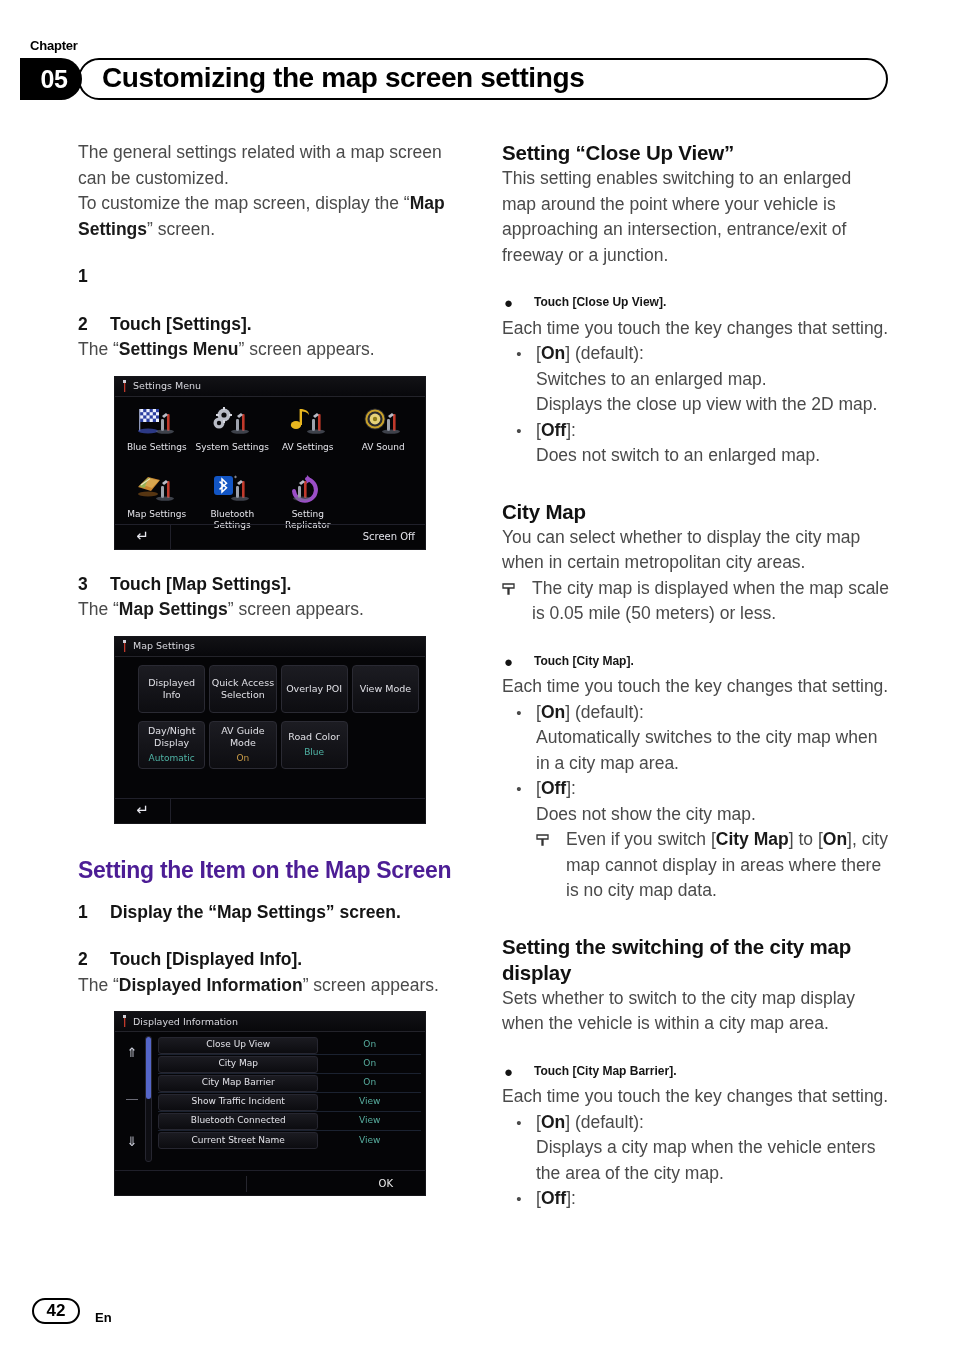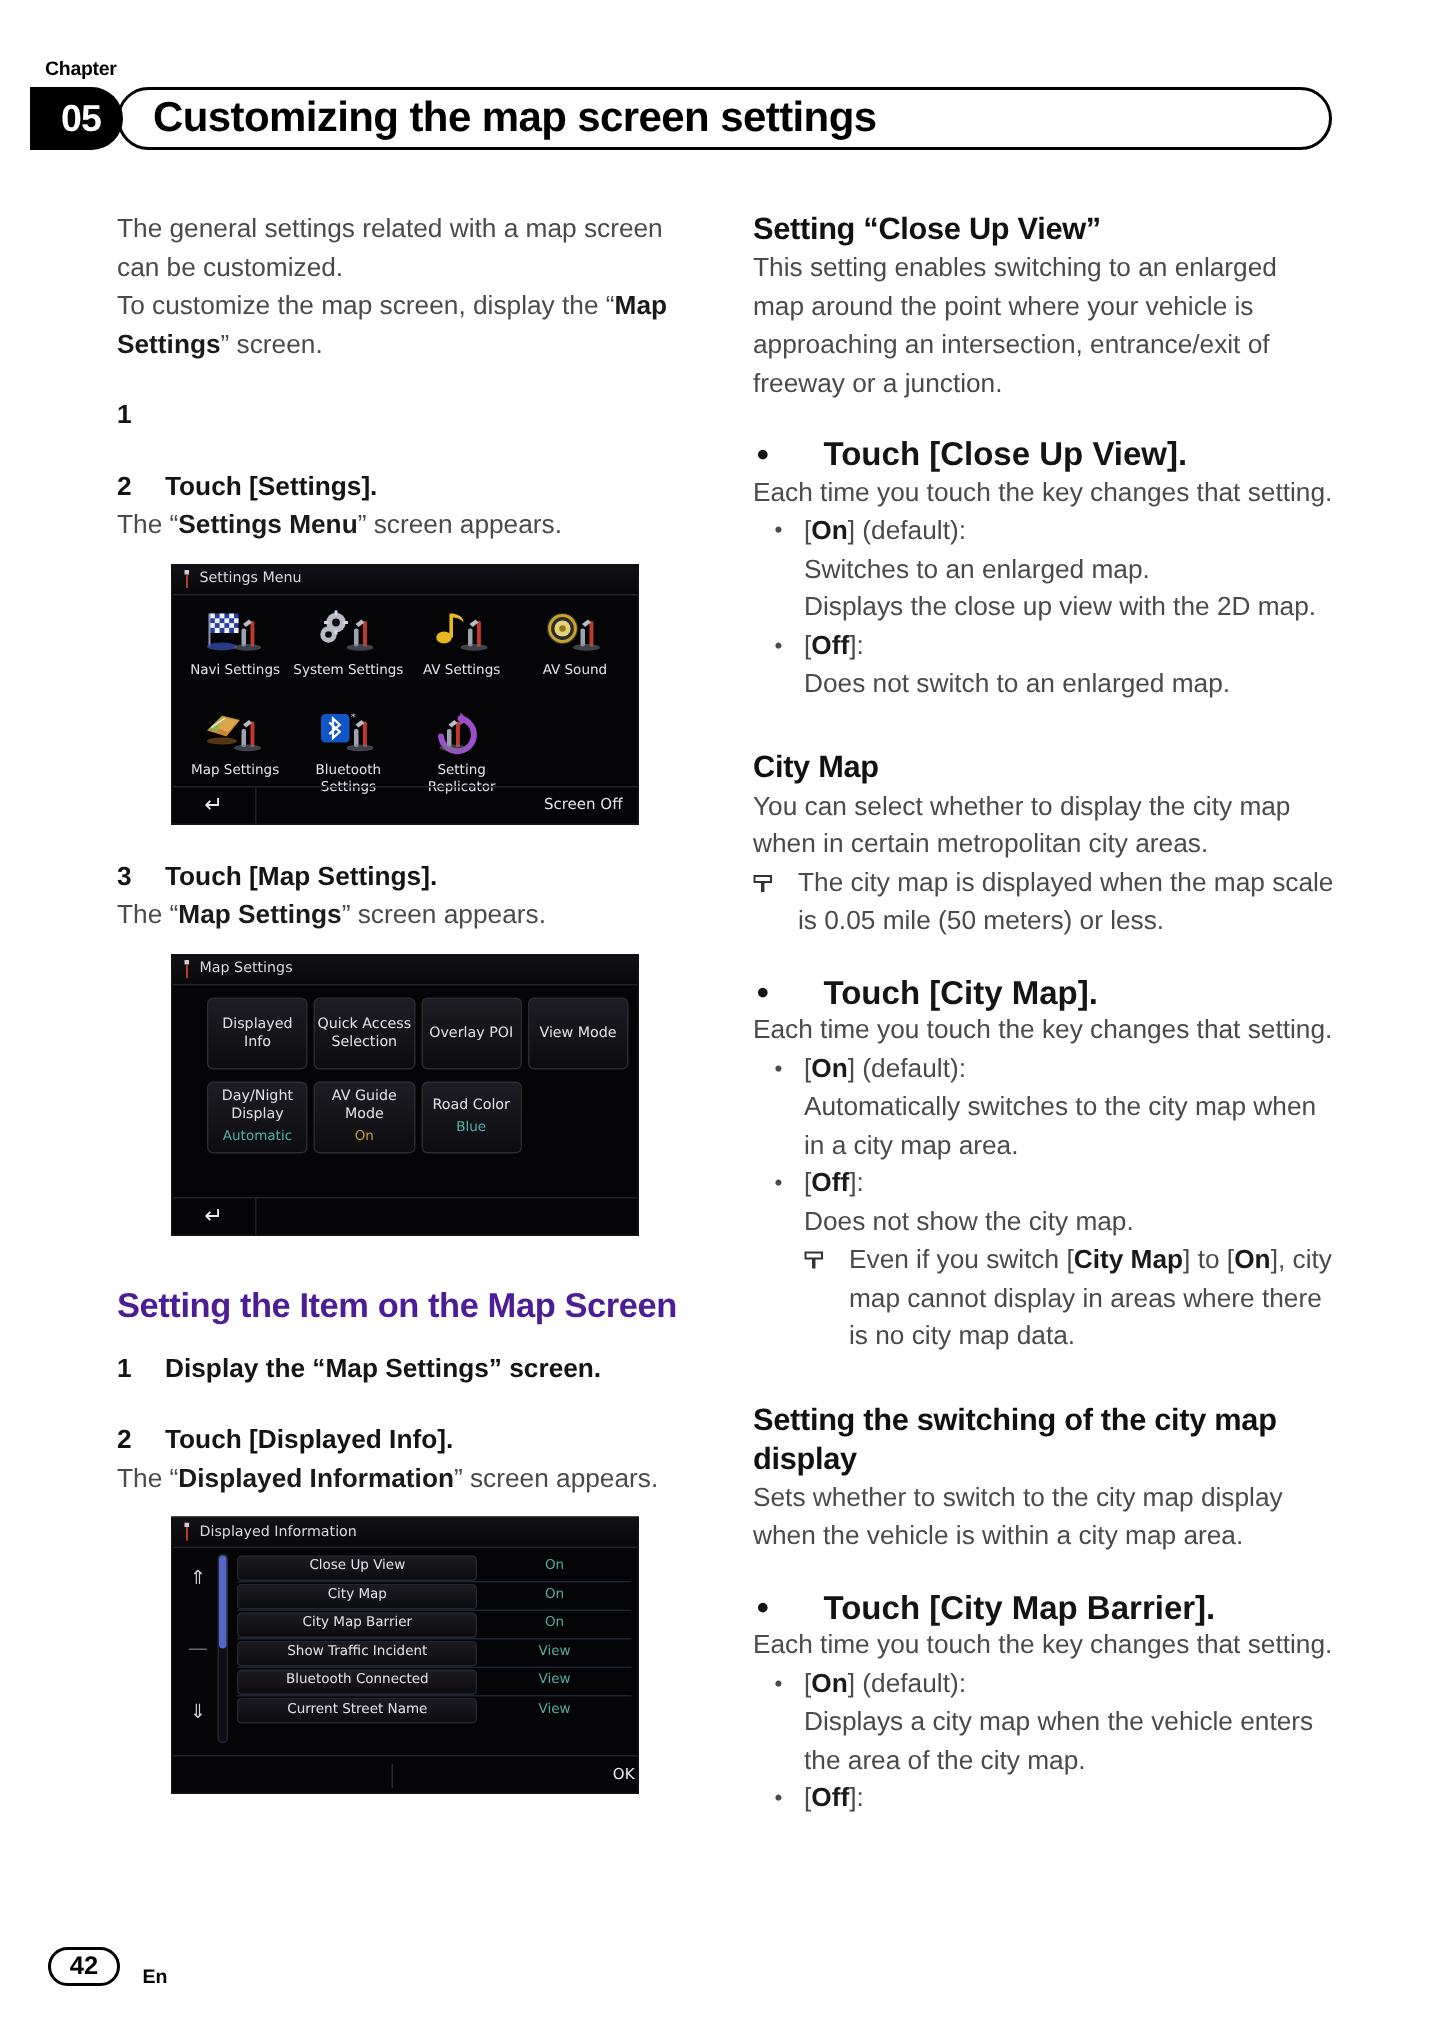--- a/index.html
+++ b/index.html
@@ -61,21 +61,21 @@
     width:32px; flex:0 0 32px; font-weight:bold; color:#141414; font-size:17.5px;
   }
   .step-text { font-weight:bold; color:#141414; font-size:17.5px; }
 
   
   .bullet-item { display:flex; margin:0; }
   .bullet-mark {
     width:32px; flex:0 0 32px; color:#141414; font-size:15px; line-height:25.5px;
     padding-left:2px;
   }
-  .bullet-text { font-weight:bold; color:#141414; font-size:22px;margin-left:15px; }
+  .bullet-text { font-weight:bold; color:#141414; font-size:12px; }
 
   
   .sub-list { margin:0; padding:0; }
   .sub-item { display:flex; }
   .sub-mark { width:34px; flex:0 0 34px; text-align:center; color:#4a4a4a; font-size:15px; }
   .sub-body { flex:1; }
   .sub-indent { padding-left:34px; }
 
   
   .note-item { display:flex; }
@@ -177,21 +177,21 @@
   .di-key {
     flex:0 0 61%; height:17px; border-radius:3px;
     background:linear-gradient(#1b1b21,#0c0c10);
     border:1px solid #262630;
     display:flex; align-items:center; justify-content:center;
     font-size:9px; color:#e2e2e8;
   }
   .di-val {
     flex:1; text-align:center; font-size:9px; color:#57ad9e;
   }
-  .di-ok { margin-left:auto; padding-right:2px; color:#eee; font-size:10px; }
+  .di-ok { margin-left:auto; padding-right:32px; color:#eee; font-size:10px; }
   .di-foot-div { width:1px; height:16px; background:#26262e; margin-left:auto; }
 
   
   .footer { position:absolute; left:0; bottom:0; width:954px; height:72px; }
   .pg-pill {
     position:absolute; left:32px; top:18px; width:48px; height:26px;
     border:2px solid #000; border-radius:14px;
     display:flex; align-items:center; justify-content:center;
     font-size:17px; font-weight:bold; color:#000;
   }
@@ -267,21 +267,21 @@
                 </g>
                 <rect x="3" y="3" width="1.3" height="22" fill="#8e97b8"></rect>
                 <ellipse cx="12" cy="25" rx="10" ry="2.6" fill="#3a4bb0" opacity="0.75"></ellipse>
                 <rect x="31" y="8" width="2.6" height="17" rx="1" fill="#c0392b"></rect>
                 <path d="M26 10 l4 -3 l2 2 l-4 3 z" fill="#b9bcc6"></path>
                 <rect x="25" y="13" width="3" height="12" rx="1.2" fill="#9fa3ad"></rect>
                 <ellipse cx="29" cy="25.6" rx="9" ry="2.2" fill="#6d7483" opacity="0.55"></ellipse>
               </g>
             </svg>
           </span>
-          <span class="sm-label">Navi Settings</span>
+          <span class="sm-label">Blue Settings</span>
         </div>
 
         <div class="sm-cell">
           <span class="sm-ico">
             <svg width="42" height="34" viewBox="0 0 42 34">
               <g fill="#b9bcc6">
                 <circle cx="13" cy="9" r="6.5"></circle>
                   <circle cx="13" cy="9" r="2.6" fill="#0a0a0d"></circle>
                 <circle cx="8" cy="17" r="5.5"></circle>
                   <circle cx="8" cy="17" r="2.2" fill="#0a0a0d"></circle>

